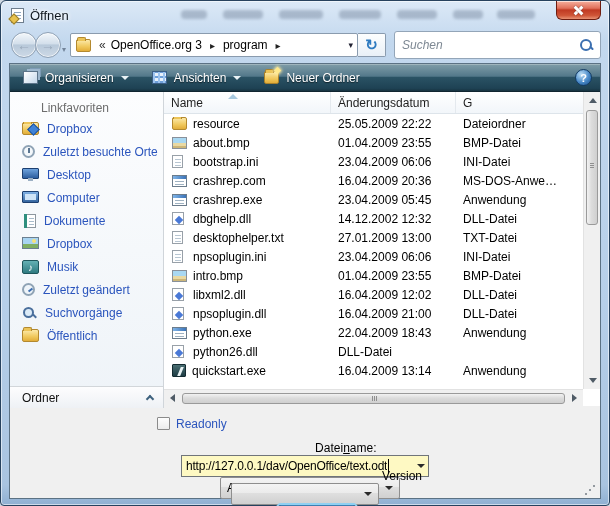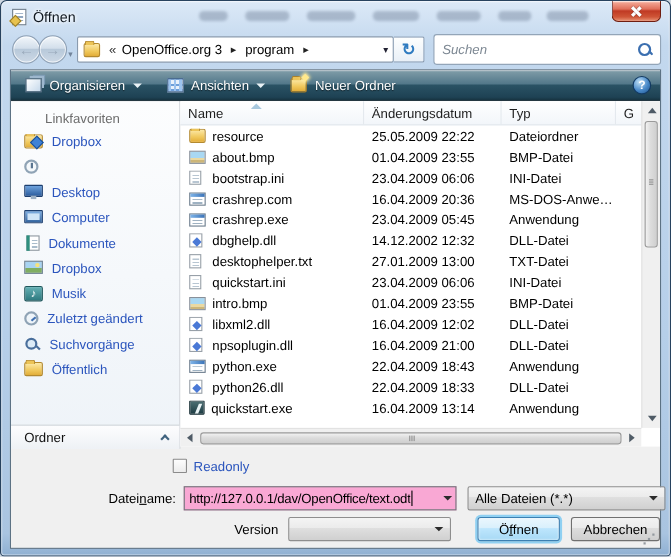--- a/index.html
+++ b/index.html
@@ -160,25 +160,25 @@
   .v-thumb::after{content:"";position:absolute;left:3px;right:3px;top:52px;height:1px;background:#8f8f8f;box-shadow:0 2px 0 #8f8f8f,0 4px 0 #8f8f8f;}
   .h-thumb{position:relative;flex:1;margin:2px 1px;height:11px;border:1px solid #9a9a9a;border-radius:3px;
     background:linear-gradient(180deg,#f2f2f2,#dcdcdc 45%,#cfcfcf);cursor:pointer;}
   .h-thumb::after{content:"";position:absolute;top:2px;bottom:2px;left:50%;width:1px;background:#8f8f8f;box-shadow:2px 0 0 #8f8f8f,-2px 0 0 #8f8f8f;}
 
   
   .footer{flex:1;position:relative;padding-top:6px;}
   .row1{height:19px;margin:0 0 8px 147px;display:flex;align-items:center;}
   .checkbox{width:13px;height:13px;background:linear-gradient(180deg,#fdfdfd,#ececec);border:1px solid #8b8b8b;border-radius:1px;margin-right:6px;cursor:pointer;flex:none;}
   .cb-label{color:#2b55bd;cursor:pointer;}
-  .frow{display:flex;align-items:center;height:24px;margin-bottom:4px;}
+  .frow{display:flex;align-items:center;height:24px;margin-bottom:4px;flex-direction:column;}
   .flabel{width:157px;text-align:right;padding-right:7px;color:#000;flex:none;}
   .vlabel{width:252px;text-align:right;padding-right:9px;color:#000;flex:none;}
   .mn{text-decoration:underline;}
-  .combo-edit{width:248px;height:22px;background:#f9a8d4;border:1px solid #70757a;display:flex;align-items:center;padding:0 3px 0 4px;flex:none;}
+  .combo-edit{width:248px;height:22px;background:#fef9c3;border:1px solid #70757a;display:flex;align-items:center;padding:0 3px 0 4px;flex:none;}
   .ce-value{white-space:nowrap;overflow:hidden;color:#000;letter-spacing:-0.2px;}
   .caret{width:1px;height:14px;background:#000;margin-left:1px;flex:none;}
   .dar{width:0;height:0;border-left:4px solid transparent;border-right:4px solid transparent;border-top:4px solid #2b2b2b;margin-left:auto;flex:none;}
   .combo{height:22px;border:1px solid #8e8e8e;border-radius:2px;display:flex;align-items:center;padding:0 6px;
     background:linear-gradient(180deg,#f4f4f4,#ebebeb 45%,#dfdfdf 46%,#d0d0d0);cursor:pointer;flex:none;}
   .combo-filetype{width:180px;margin-left:10px;color:#000;}
   .combo-version{width:148px;}
   .btn{height:22px;border:1px solid #707070;border-radius:3px;color:#000;font-family:"Liberation Sans",sans-serif;font-size:12px;
     background:linear-gradient(180deg,#f2f2f2,#ebebeb 45%,#dddddd 46%,#cfcfcf);cursor:pointer;display:flex;align-items:center;justify-content:center;}
   .btn-open{width:78px;margin-left:24px;border:1px solid #3c7fb1;
@@ -265,20 +265,21 @@
       <div class="sidebar">
         <div class="sb-header">Linkfavoriten</div>
         <div class="sb-items" id="sb-items">
   <div class="sb-item">
     <span class="si si-dropbox"></span>
     <span class="sb-label">Dropbox</span>
   </div>
 
   <div class="sb-item">
     <span class="si si-recent"></span>
+    <span class="sb-label">Zuletzt besuchte Orte</span>
   </div>
 
   <div class="sb-item">
     <span class="si si-desktop"></span>
     <span class="sb-label">Desktop</span>
   </div>
 
   <div class="sb-item">
     <span class="si si-computer"></span>
     <span class="sb-label">Computer</span>
@@ -320,21 +321,20 @@
         </div>
       </div>
 
       <div class="listwrap">
         <div class="list-header">
           <div class="hcell hc-name">
             <span>Name</span>
             <span class="sort-arrow"></span>
           </div>
           <div class="hcell hc-date">Änderungsdatum</div>
-          <div class="hcell hc-type">Typ</div>
           <div class="hcell hc-size">G</div>
         </div>
         <div class="rows" id="rows">
   <div class="row">
     <div class="cell c-name">
                 <span class="fi fi-folder"></span>
                 <span>resource</span>
               </div>
     <div class="cell c-date">25.05.2009 22:22</div>
     <div class="cell c-type">Dateiordner</div>
@@ -390,21 +390,21 @@
                 <span class="fi fi-txt"></span>
                 <span>desktophelper.txt</span>
               </div>
     <div class="cell c-date">27.01.2009 13:00</div>
     <div class="cell c-type">TXT-Datei</div>
   </div>
 
   <div class="row">
     <div class="cell c-name">
                 <span class="fi fi-ini"></span>
-                <span>quickstart.ini</span>
+                <span>npsoplugin.ini</span>
               </div>
     <div class="cell c-date">23.04.2009 06:06</div>
     <div class="cell c-type">INI-Datei</div>
   </div>
 
   <div class="row">
     <div class="cell c-name">
                 <span class="fi fi-bmp"></span>
                 <span>intro.bmp</span>
               </div>
@@ -437,21 +437,20 @@
               </div>
     <div class="cell c-date">22.04.2009 18:43</div>
     <div class="cell c-type">Anwendung</div>
   </div>
 
   <div class="row">
     <div class="cell c-name">
                 <span class="fi fi-dll"></span>
                 <span>python26.dll</span>
               </div>
-    <div class="cell c-date">22.04.2009 18:33</div>
     <div class="cell c-type">DLL-Datei</div>
   </div>
 
   <div class="row">
     <div class="cell c-name">
                 <span class="fi fi-qs"></span>
                 <span>quickstart.exe</span>
               </div>
     <div class="cell c-date">16.04.2009 13:14</div>
     <div class="cell c-type">Anwendung</div>

